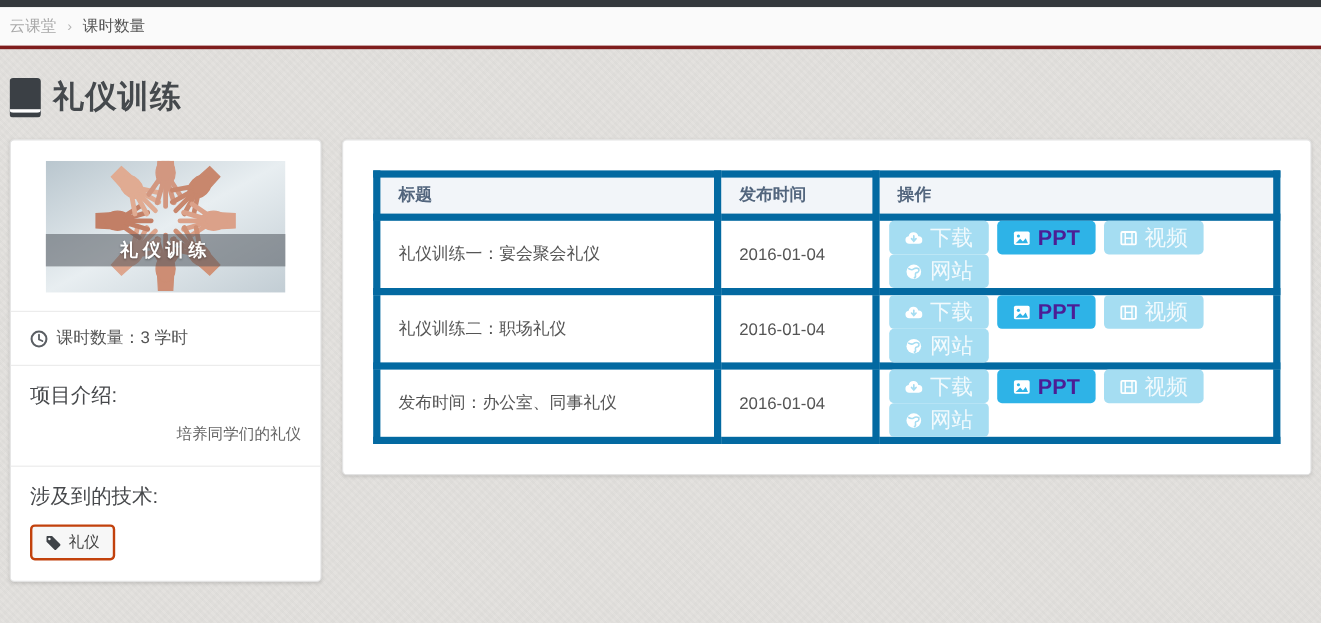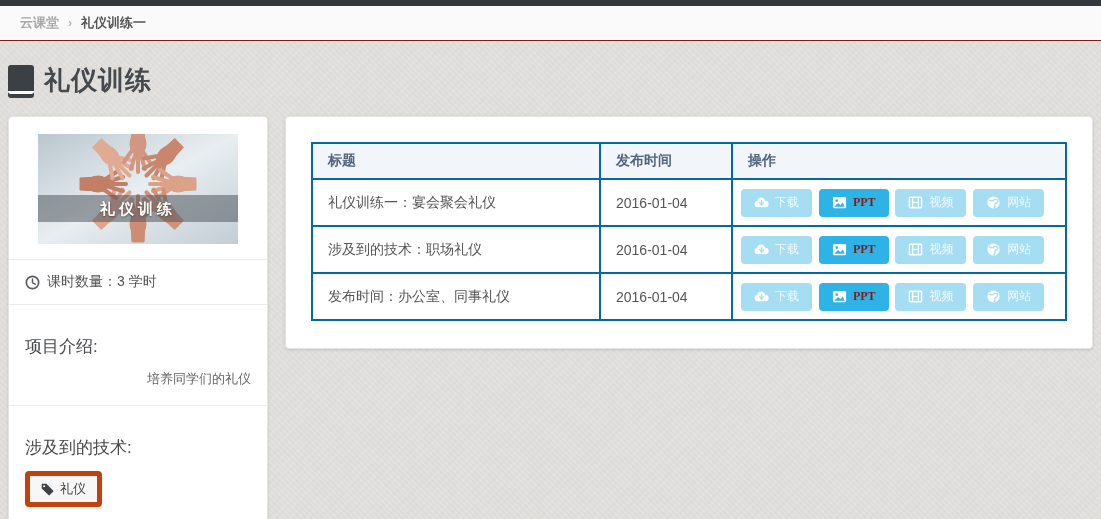--- a/index.html
+++ b/index.html
@@ -7,22 +7,22 @@
   body {
     font-family:"Liberation Sans","DejaVu Sans",sans-serif;
     background:#e3e1de;
     background-image:
       repeating-linear-gradient(45deg, rgba(0,0,0,0.015) 0 2px, rgba(255,255,255,0.02) 2px 4px),
       repeating-linear-gradient(-45deg, rgba(0,0,0,0.012) 0 3px, transparent 3px 6px);
     color:#555;
   }
   .topbar { height:6px; background:#34383c; }
   .breadcrumb-bar {
-    height:35px; background:#fafafa; border-bottom:1px solid #7f1d1d;
-    display:flex; align-items:center; padding:0 20px; font-size:13px;font-weight:bold;
+    height:35px; background:#fafafa; border-bottom:3px solid #7f1d1d;
+    display:flex; align-items:center; padding:0 8px; font-size:13px;
   }
   .crumb-home { color:#a8a8a8; text-decoration:none; cursor:pointer; }
   .crumb-sep { color:#b5b5b5; margin:0 9px; font-size:12px; }
   .crumb-current { color:#555; }
   .page-header { display:flex; align-items:center; padding:17px 8px 0 8px; height:62px; }
   .book-icon { width:27px; height:34px; margin-right:9px; flex:0 0 auto; }
   .page-title { font-size:26px; color:#45494d; letter-spacing:1px; }
   .layout { display:flex; align-items:flex-start; padding:13px 8px 0 8px; }
   .card {
     background:#fff; border:1px solid #e3e3e3; border-radius:4px;
@@ -36,61 +36,61 @@
     position:absolute; left:0; right:0; top:61px; height:27px;
     background:rgba(82,88,94,0.55); color:#fff; font-size:15px; font-weight:bold;
     letter-spacing:4px; text-align:center; line-height:27px;
     text-shadow:0 1px 2px rgba(0,0,0,0.4);
   }
   .side-row {
     border-top:1px solid #ececec; padding:13px 16px; font-size:14px; color:#555;
     display:flex; align-items:center;
   }
   .side-row .mini-icon { width:15px; height:15px; margin-right:7px; flex:0 0 auto; }
-  .side-section { border-top:1px solid #ececec; padding:30px 16px 17px 16px; }
+  .side-section { border-top:1px solid #ececec; padding:13px 16px 17px 16px; }
   .side-section-title { font-size:17px; color:#47494c; margin-bottom:12px; }
   .side-section-body { font-size:13px; color:#666;text-align:right; }
   .tag-btn {
     display:inline-flex; align-items:center; gap:6px;
-    border:5px solid #c2410c; border-radius:4px; background:#f7f7f7;
+    border:2px solid #c2410c; border-radius:4px; background:#f7f7f7;
     padding:4px 11px; font-size:13px; color:#444; cursor:pointer;
   }
   .tag-btn svg { width:13px; height:13px; }
   .main-card { flex:1; margin-left:17px; margin-right:0; padding:25px; min-height:233px; }
   table.doc-table { width:100%; border-collapse:collapse; table-layout:fixed; }
-  .doc-table th, .doc-table td { border:2px solid #0369a1; }
+  .doc-table th, .doc-table td { border:6px solid #0369a1; }
   .doc-table thead th {
     background:#f2f5f9; color:#52657d; font-size:14px; font-weight:bold;
     height:36px; padding:0 15px; text-align:left;
   }
   .doc-table thead th.col-date { text-align:left; }
   .doc-table td { height:47px; font-size:14px; color:#555; padding:0 15px; background:#fff; }
   .col-date { width:132px; }
   .col-actions { width:334px; }
   td.cell-date { }
   td.cell-actions { padding:0 8px; }
   .btn {
     display:inline-flex; align-items:center; justify-content:center; gap:6px;
     height:28px; padding:0 13px; border:none; border-radius:4px;
-    font-size:12px; color:rgba(255,255,255,0.85); cursor:pointer;
+    font-size:18px; color:rgba(255,255,255,0.85); cursor:pointer;
     background:#a5ddf2; margin-right:3px; vertical-align:middle;
-    font-family:Liberation Serif, serif;
+    font-family:Liberation Sans, sans-serif;
   }
   .btn svg { width:15px; height:15px; }
-  .btn.bright { background:#2eb3e7; color:#7f1d1d; font-weight:bold;text-align:right; }
+  .btn.bright { background:#2eb3e7; color:#4c1d95; font-weight:bold;text-align:right; }
 </style>
 </head>
 <body>
 
 <div class="topbar"></div>
 
 <div class="breadcrumb-bar">
   <span class="crumb-home">云课堂</span>
   <span class="crumb-sep">›</span>
-  <span class="crumb-current">礼仪训练一</span>
+  <span class="crumb-current">课时数量</span>
 </div>
 
 <div class="page-header">
   <svg class="book-icon" viewBox="0 0 27 34">
     <path d="M3 1 h20 a3 3 0 0 1 3 3 v24 a3 3 0 0 1 -3 3 h-20 a3 3 0 0 1 -3 -3 v-24 a3 3 0 0 1 3 -3 z" fill="#3b4045"></path>
     <rect x="0" y="27" width="26" height="3" fill="#fdfdfd"></rect>
     <path d="M3 30 h20 a3 3 0 0 0 3 -3 v4 a3 3 0 0 1 -3 3 h-20 a3 3 0 0 1 -3 -3 v-4 a3 3 0 0 0 3 3 z" fill="#3b4045"></path>
   </svg>
   <h1 class="page-title">礼仪训练</h1>
 </div>
@@ -202,21 +202,21 @@
               <svg viewBox="0 0 16 16">
                   <circle cx="8" cy="8" r="6.5" fill="#fff"></circle>
                   <path d="M3 5 q3 2 5 0.5 q2 -1.5 4.5 0 q0.5 2 -1 3 q-2.5 0 -2 2.5 q0.5 2 -1.5 2.5" fill="none" stroke="#a5ddf2" stroke-width="1.4"></path>
                 </svg>
               <span>网站</span>
             </button>
           </td>
         </tr>
 
         <tr>
-          <td>涉及到的技术：职场礼仪</td>
+          <td>礼仪训练二：职场礼仪</td>
           <td class="cell-date">2016-01-04</td>
           <td class="cell-actions">
             <button class="btn">
               <svg viewBox="0 0 16 16">
                   <path d="M4 13 a3.4 3.4 0 0 1 -0.6 -6.75 A4.4 4.4 0 0 1 12 6.2 a3.4 3.4 0 0 1 0.4 6.8 z" fill="#fff"></path>
                   <path d="M8 6 v4 M6 8.4 L8 10.6 L10 8.4" stroke="#a5ddf2" stroke-width="1.5" fill="none" stroke-linecap="round"></path>
                 </svg>
               <span>下载</span>
             </button>
             <button class="btn bright">

